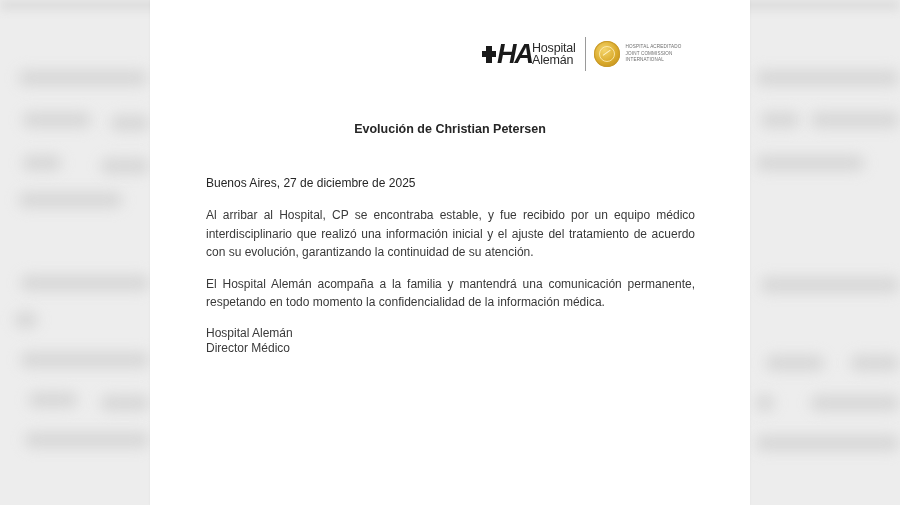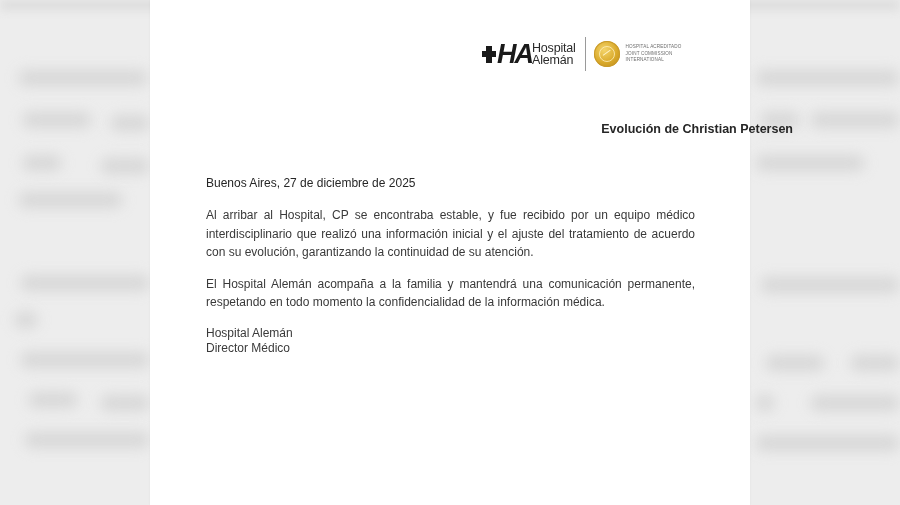--- a/index.html
+++ b/index.html
@@ -130,25 +130,24 @@
       letter-spacing: 0.15px;
       color: #6d6d6d;
     }
 
     
     .title {
       position: absolute;
       left: 0;
       width: 600px;
       top: 122px;
-      text-align: right;
+      text-align: center;
       font-weight: 700;
       font-size: 12.5px;
       color: #262626;
-      margin-left: 43px;
     }
     .content {
       position: absolute;
       left: 56px;
       top: 174px;
       width: 489px;
       font-size: 12px;
       line-height: 18.3px;
       color: #3a3a3a;
     }

